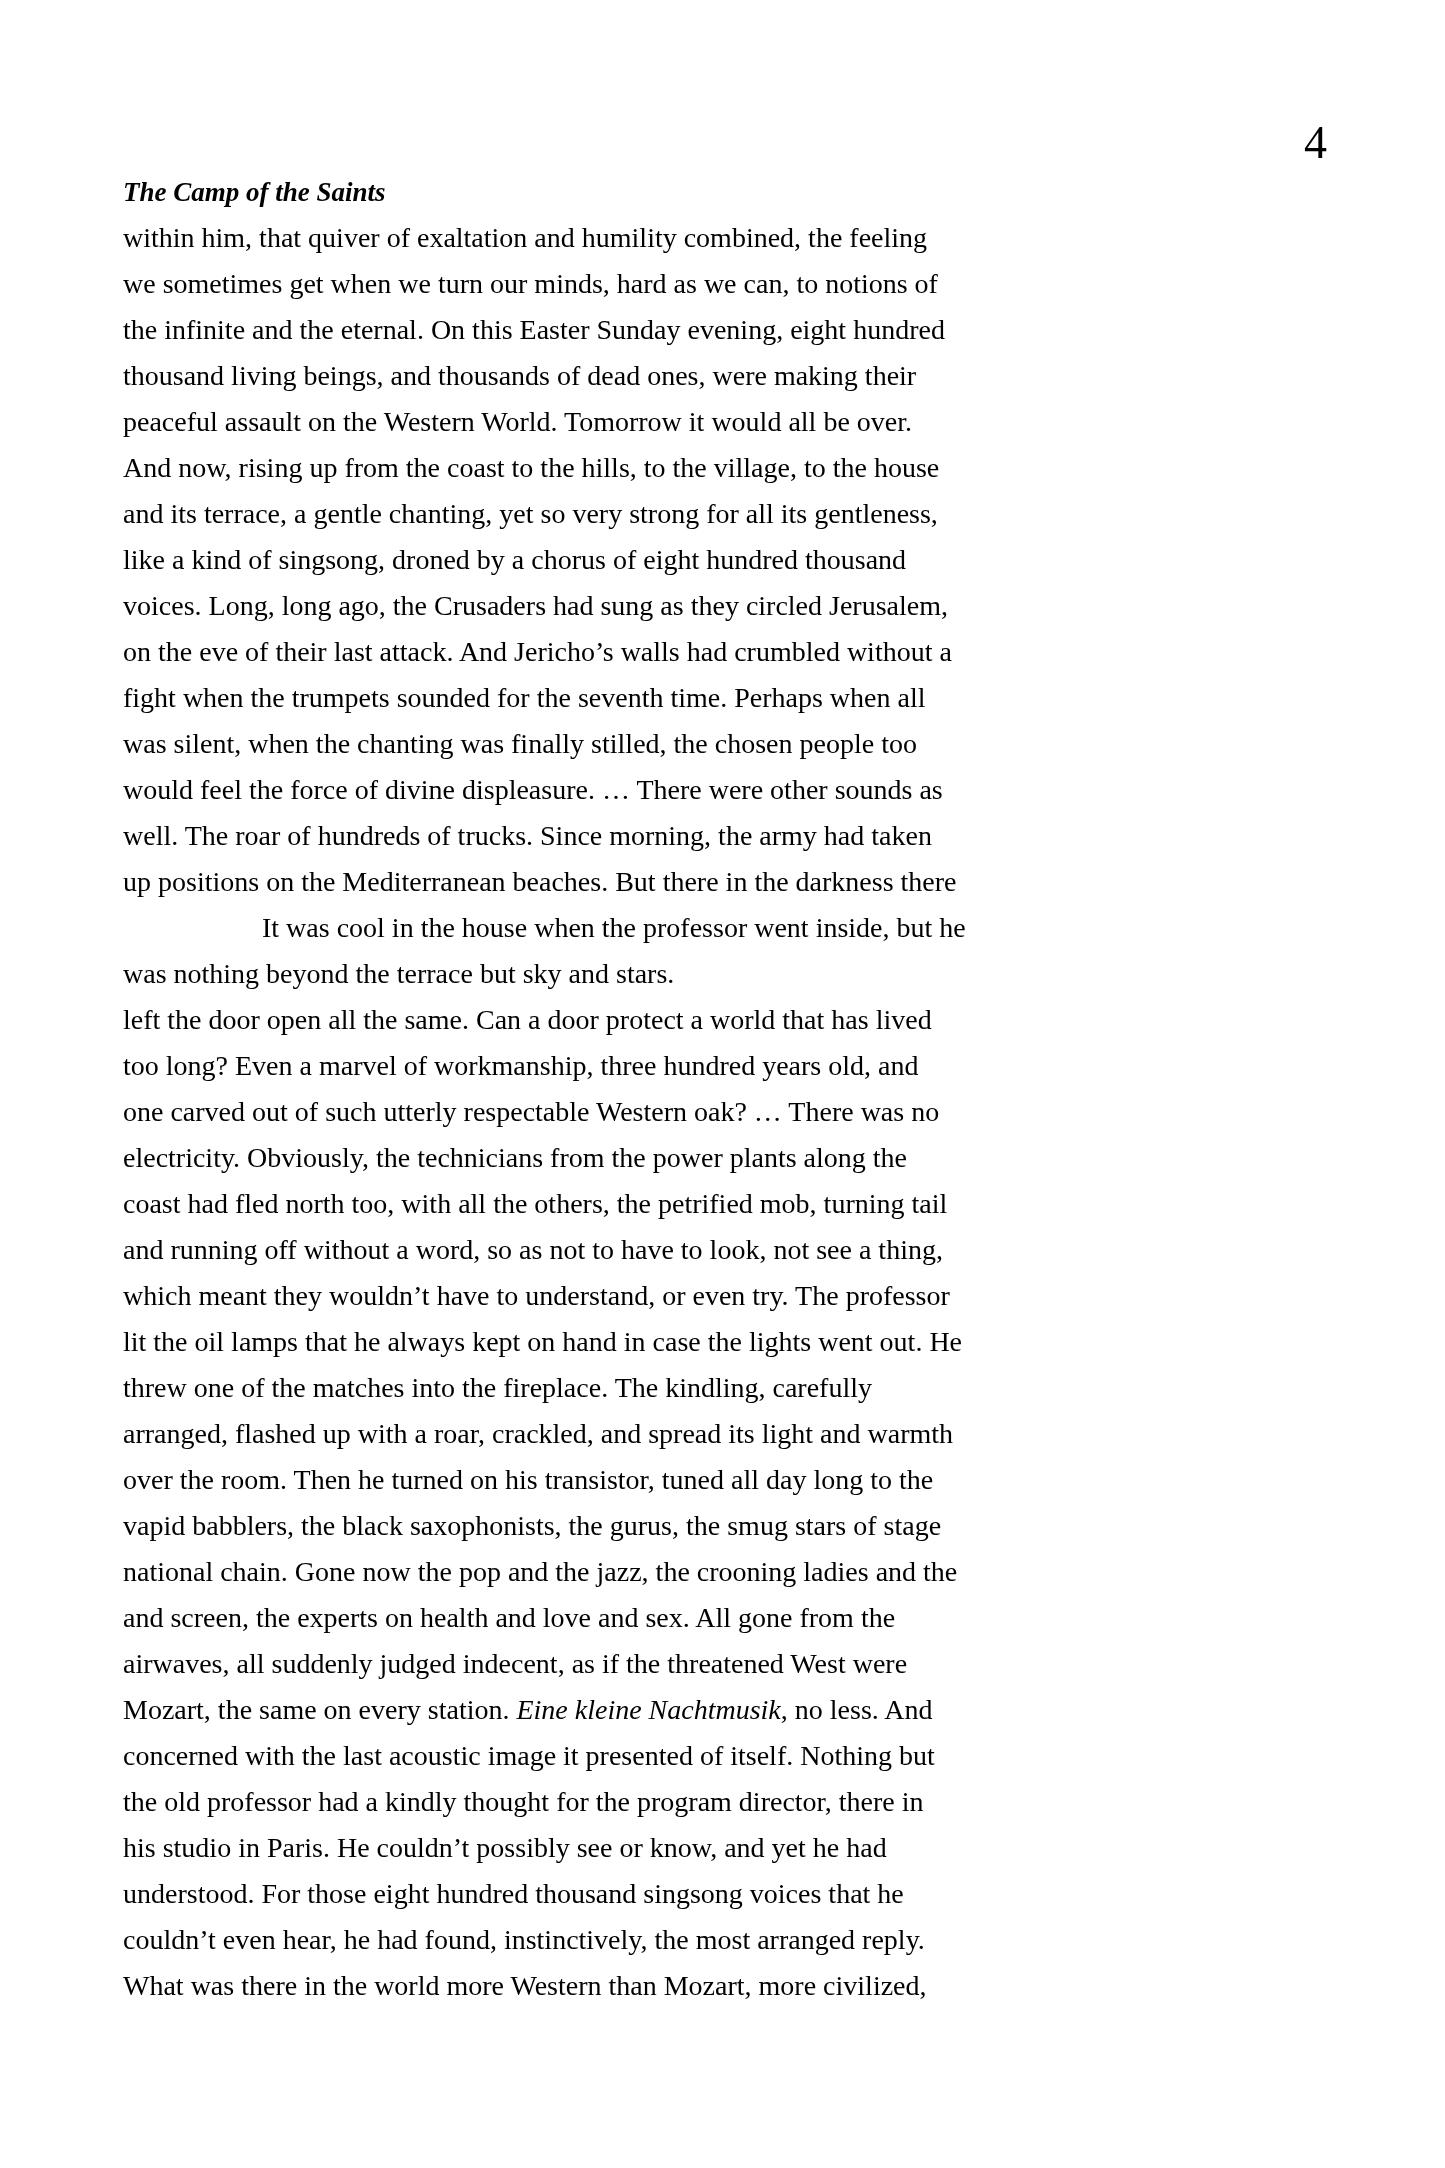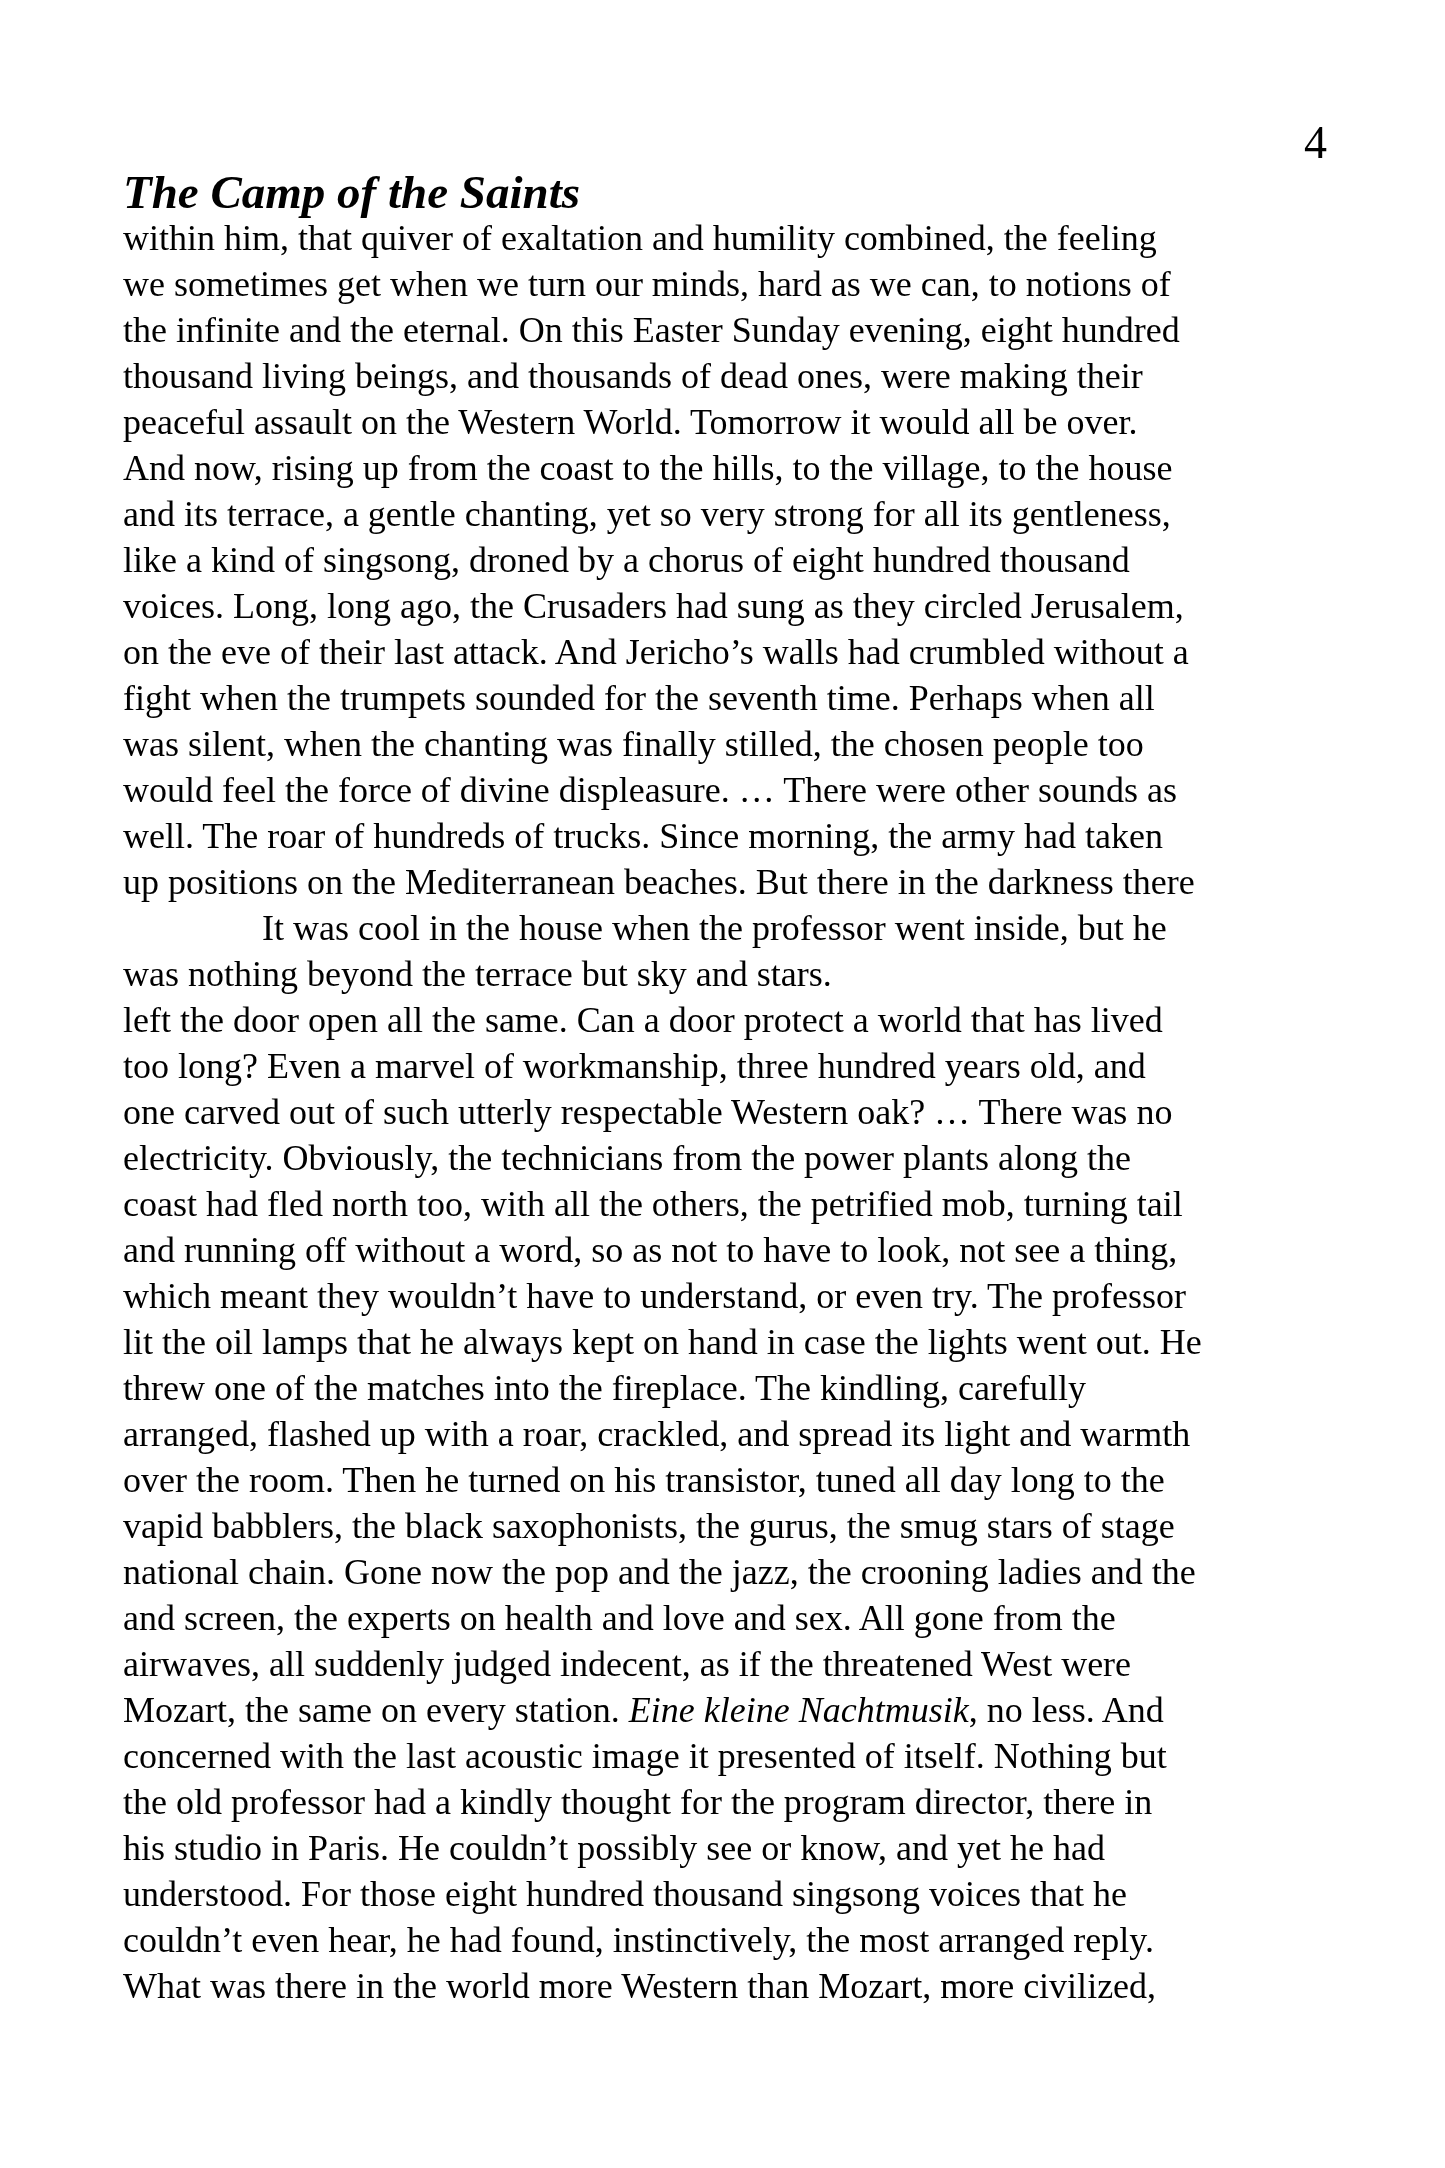--- a/index.html
+++ b/index.html
@@ -24,28 +24,28 @@
     line-height: 1;
     color: #000000;
   }
   .content {
     position: absolute;
     left: 123px;
     top: 169px;
     width: 1210px;
   }
   .chapter-title {
-    font-size: 47px;
+    font-size: 27px;
     line-height: 46px;
     font-weight: bold;
     font-style: italic;
     white-space: pre;
   }
   .line {
-    font-size: 36px;
+    font-size: 28px;
     line-height: 46px;
     white-space: pre;
   }
   .line.indent {
     padding-left: 139px;
   }
   .italic {
     font-style: italic;
   }
 </style>

